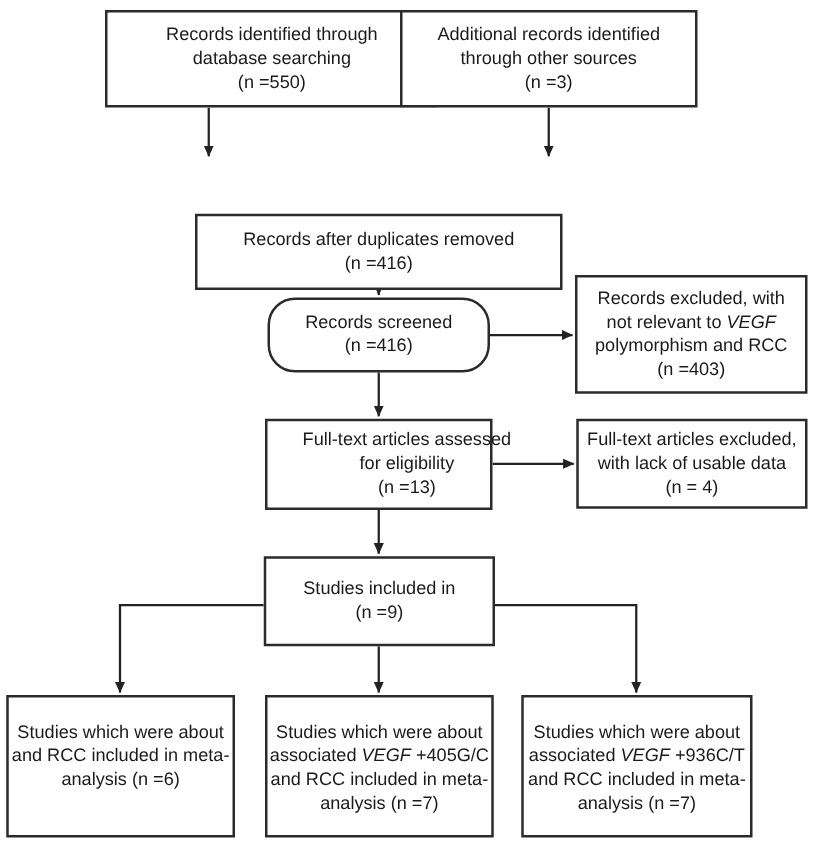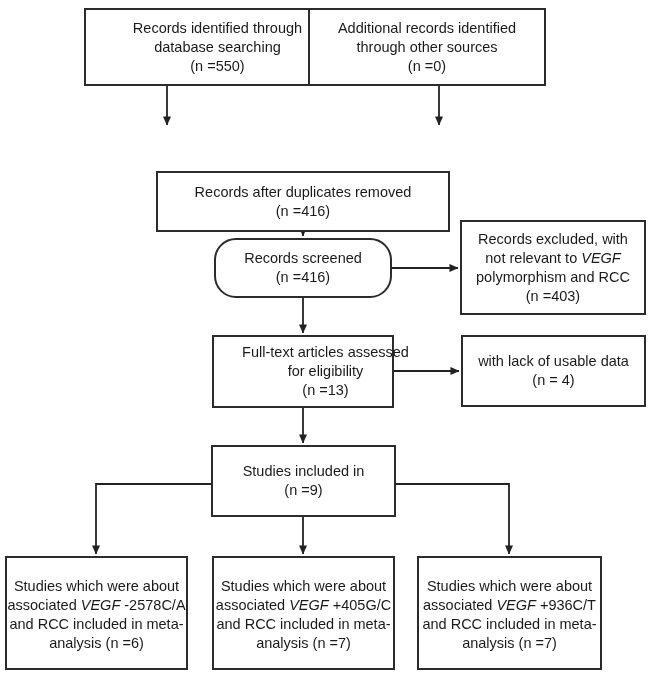--- a/index.html
+++ b/index.html
@@ -65,24 +65,24 @@
     <path class="flow" d="M303 517 V554" marker-end="url(#arw)"></path>
     <path class="flow" d="M396 484 H509 V554" marker-end="url(#arw)"></path>
   </svg>
 
   <div class="box" style="left:44px; top:8px; width:267px; height:78px;margin-left:40px;">
     <div class="ln">Records identified through</div>
     <div class="ln">database searching</div>
     <div class="ln">(n =550)</div>
   </div>
 
-  <div class="box" style="left:308px; top:8px; width:238px; height:78px;">
+  <div class="box" style="left:320px; top:8px; width:238px; height:78px;">
     <div class="ln">Additional records identified</div>
     <div class="ln">through other sources</div>
-    <div class="ln">(n =0)</div>
+    <div class="ln">(n =3)</div>
   </div>
 
   <div class="box" style="left:156px; top:127px; width:294px; height:61px;margin-top:44px;">
     <div class="ln">Records after duplicates removed</div>
     <div class="ln">(n =416)</div>
   </div>
 
   <div class="box" style="left:214px; top:238px; width:178px; height:60px;border-radius:22px;">
     <div class="ln">Records screened</div>
     <div class="ln">(n =416)</div>
@@ -95,32 +95,32 @@
     <div class="ln">(n =403)</div>
   </div>
 
   <div class="box" style="left:212px; top:335px; width:182px; height:73px;padding-left:45px;">
     <div class="ln">Full-text articles assessed</div>
     <div class="ln">for eligibility</div>
     <div class="ln">(n =13)</div>
   </div>
 
   <div class="box" style="left:461px; top:335px; width:185px; height:72px;">
+    <div class="ln">Full-text articles excluded,</div>
     <div class="ln">with lack of usable data</div>
     <div class="ln">(n = 4)</div>
   </div>
 
   <div class="box" style="left:211px; top:445px; width:185px; height:72px;">
     <div class="ln">Studies included in</div>
     <div class="ln">(n =9)</div>
   </div>
 
   <div class="box top-align" style="left:5px; top:556px; width:183px; height:114px;">
     <div class="ln">Studies which were about</div>
-    <div class="ln"><span>associated </span><em class="it">VEGF</em><span> -2578C/A</span></div>
     <div class="ln">and RCC included in meta-</div>
     <div class="ln">analysis (n =6)</div>
   </div>
 
   <div class="box top-align" style="left:212px; top:556px; width:183px; height:114px;">
     <div class="ln">Studies which were about</div>
     <div class="ln"><span>associated </span><em class="it">VEGF</em><span> +405G/C</span></div>
     <div class="ln">and RCC included in meta-</div>
     <div class="ln">analysis (n =7)</div>
   </div>

